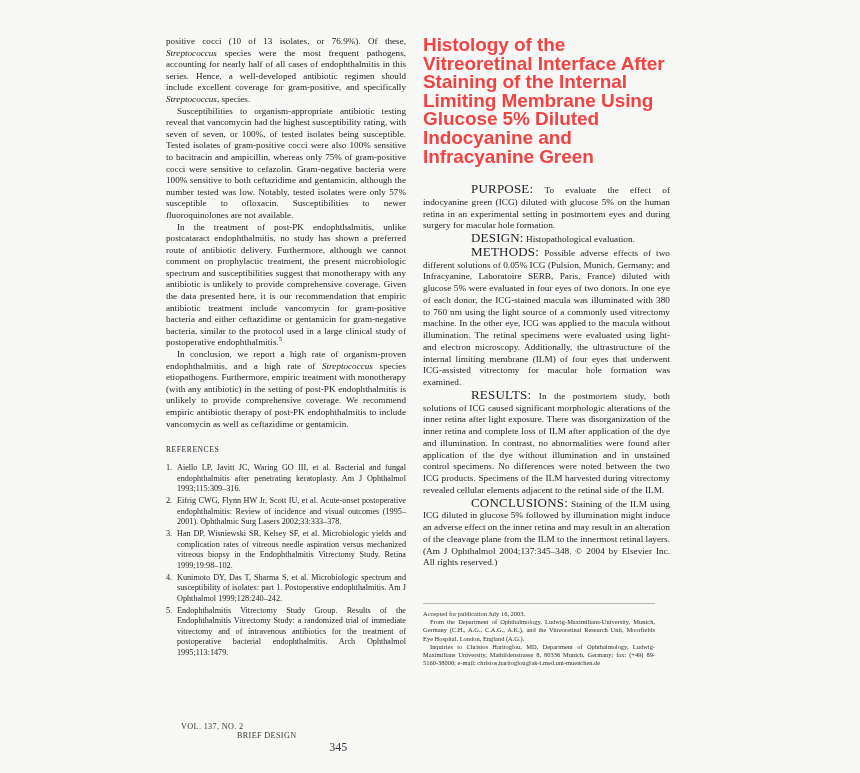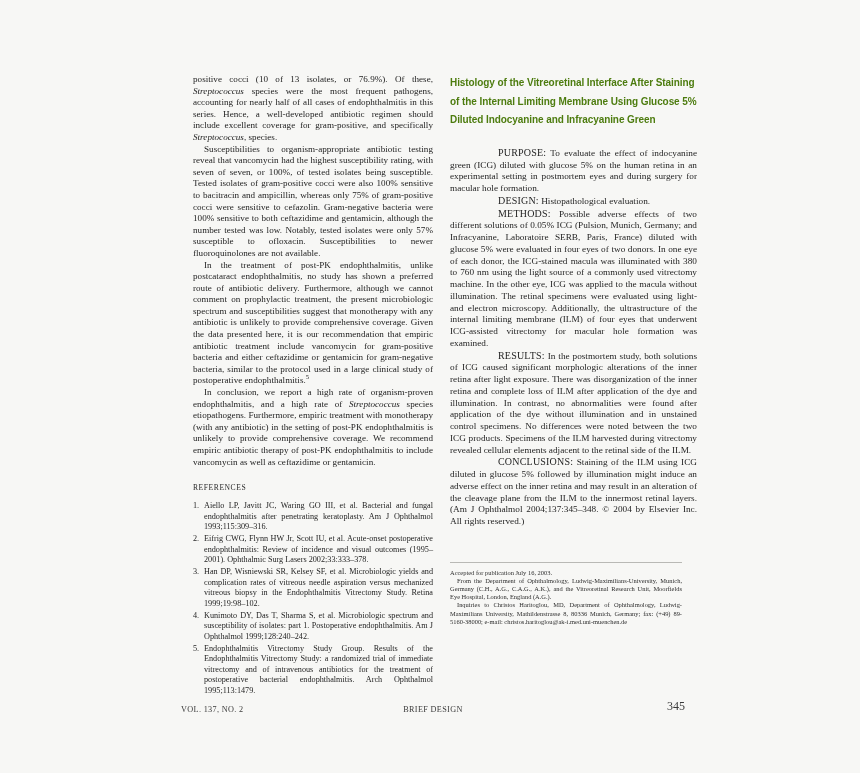--- a/index.html
+++ b/index.html
@@ -15,26 +15,25 @@
     overflow: hidden;
   }
   .page {
     position: relative;
     width: 860px;
     height: 773px;
     box-sizing: border-box;
   }
   .columns {
     position: absolute;
-    left: 193px;
+    left: 166px;
     top: 36px;
     width: 504px;
     display: flex;
     gap: 17px;
-    margin-top: 38px;
   }
   .col-left { width: 240px; }
   .col-right { width: 247px; }
 
   p.body-par {
     margin: 0;
     font-size: 9.1px;
     line-height: 11.6px;
     text-align: justify;
     text-indent: 11px;
@@ -67,45 +66,45 @@
   }
   ol.refs li .num {
     position: absolute;
     left: 0;
     top: 0;
   }
 
   h1.title {
     margin: 0;
     font-family: "Liberation Sans", sans-serif;
-    font-size: 10px;
+    font-size: 19px;
     line-height: 18.6px;
     font-weight: bold;
-    color: #4d7c0f;
+    color: #ef4444;
     letter-spacing: -0.08px;
   }
   .authors {
     margin: 7px 0 0 0;
     font-size: 11.2px;
     line-height: 14.2px;
     color: #1a1a1a;
     letter-spacing: -0.05px;
   }
   .abstract {
     margin-top: 17px;
   }
   p.abs-par {
     margin: 0;
     font-size: 9.25px;
     line-height: 11.75px;
     text-align: justify;
     color: #1f1f1f;
   }
   .lbl {
-    font-size: 10px;
+    font-size: 13px;
     letter-spacing: 0.2px;
     padding-left: 48px;
   }
   .footnote-block {
     margin-top: 34px;
     border-top: 0.7px solid #b9b9b5;
     padding-top: 6px;
     width: 232px;
   }
   p.fn {
@@ -113,27 +112,28 @@
     font-size: 6.45px;
     line-height: 8.15px;
     text-align: justify;
     color: #2e2e2e;
   }
   p.fn.ind { text-indent: 7px; }
 
   .footer {
     position: absolute;
     left: 181px;
-    top: 699px;
+    top: 722px;
     width: 504px;
     display: flex;
-    align-items: flex-end;
+    align-items: flex-start;
     font-size: 8.2px;
     letter-spacing: 0.35px;
     color: #3a3a3a;
+    flex-direction: column;
   }
   .footer .f-left { width: 33%; }
   .footer .f-mid { width: 34%; text-align: center; }
   .footer .f-right { width: 33%; text-align: right; font-size: 12px; letter-spacing: 0; }
 </style>
 </head>
 <body>
 
 <div class="page">
 

